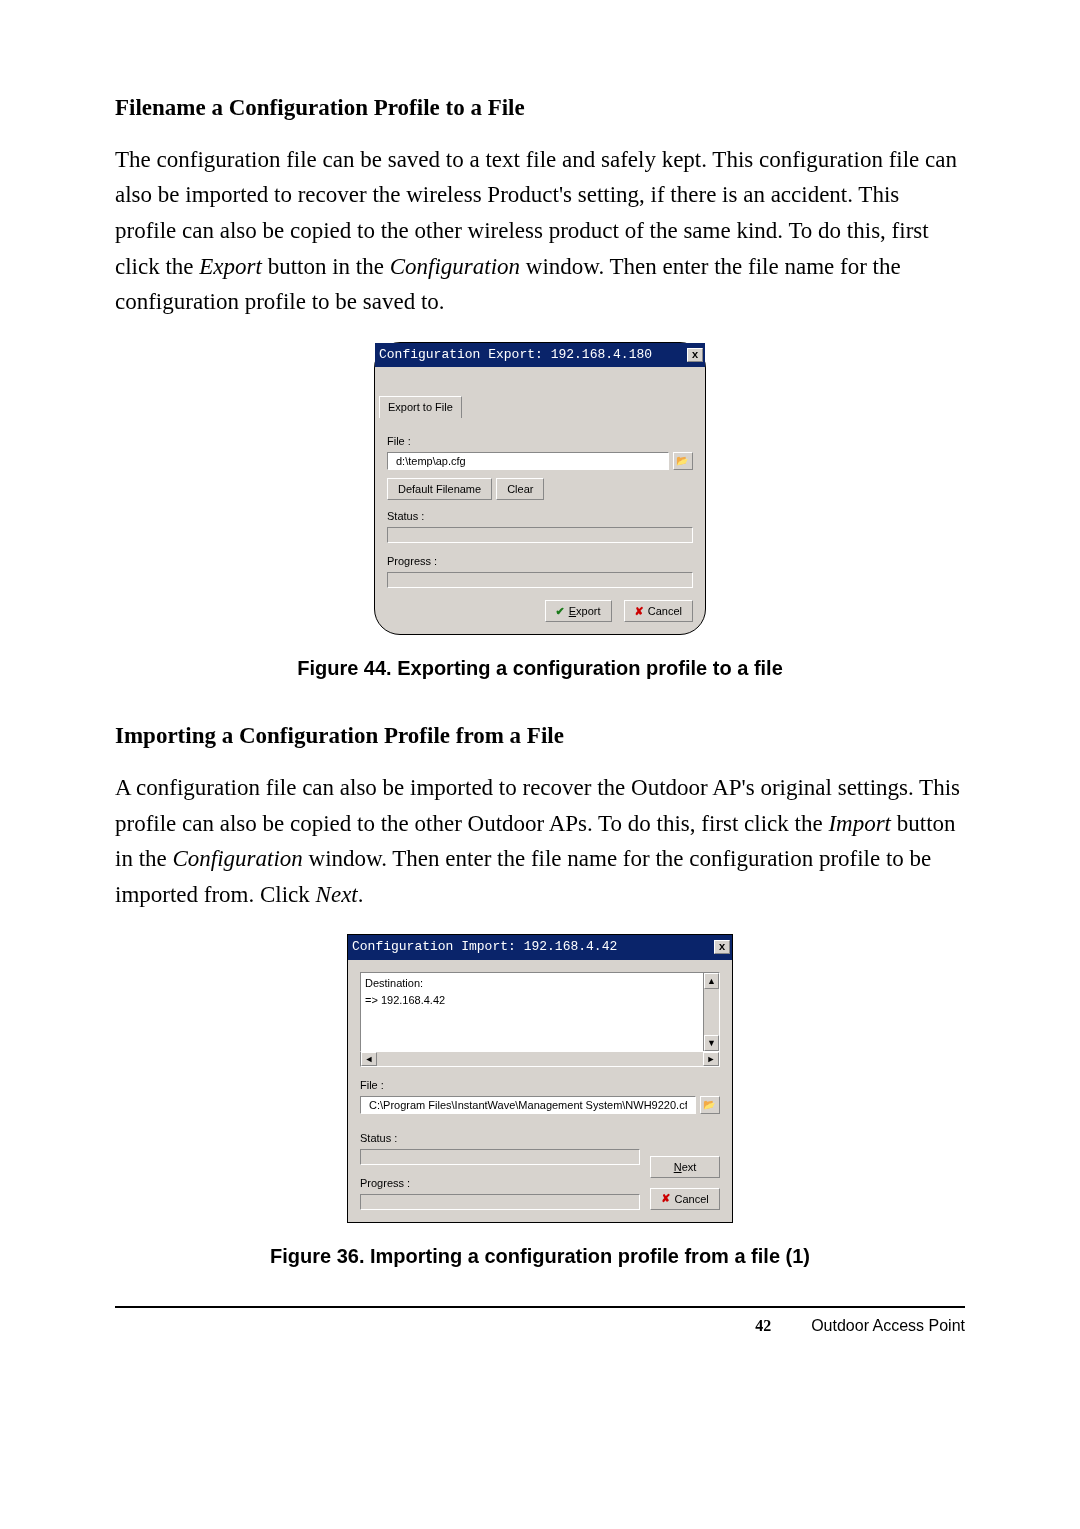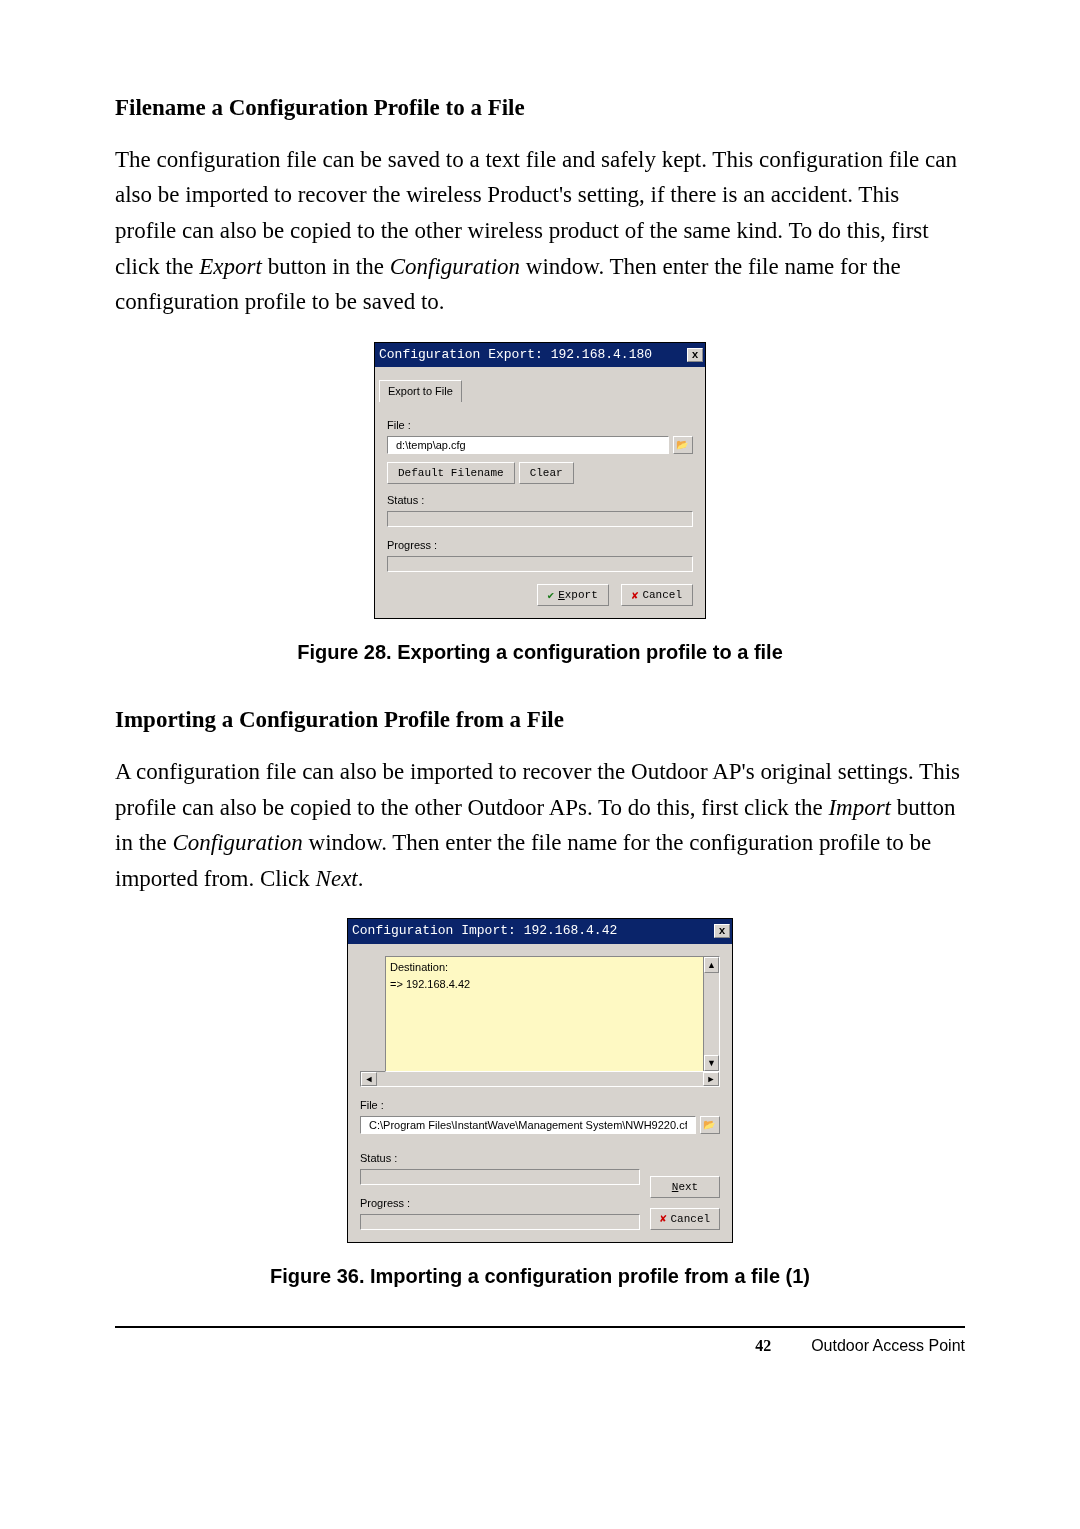--- a/index.html
+++ b/index.html
@@ -31,21 +31,21 @@
     font-weight: bold;
     font-size: 20px;
     margin: 18px 0 34px 0;
   }
   .dlg {
     margin: 0 auto 0 auto;
     border: 1px solid #000;
     background: #d7d3ce;
     font-family: Tahoma, Arial, sans-serif;
   }
-  .dlg1 { width: 330px; }
+  .dlg1 { width: 330px; border-radius: 26px; }
   .dlg2 { width: 384px; }
   .titlebar {
     background: #0a246a;
     color: #fff;
     font-family: "Courier New", monospace;
     font-size: 13px;
     padding: 2px 2px 2px 4px;
     display: flex;
     align-items: center;
     justify-content: space-between;
@@ -53,21 +53,21 @@
   .closebox {
     width: 16px; height: 14px;
     background: #d7d3ce;
     color: #000;
     border: 1px solid #888;
     border-top-color:#fff; border-left-color:#fff;
     font-size: 11px; font-weight: bold;
     line-height: 12px; text-align: center;
     box-sizing: border-box;
   }
-  .tabrow { padding: 4px 4px 0 4px; }
+  .tabrow { padding: 20px 4px 0 4px; }
   .tab {
     display: inline-block;
     background: #d7d3ce;
     border: 1px solid #888;
     border-top-color:#fff; border-left-color:#fff;
     border-bottom: none;
     font-size: 11px;
     padding: 2px 8px;
   }
   .dlgbody {
@@ -98,43 +98,41 @@
   .winbtn {
     display:inline-flex; align-items:center; justify-content:center;
     gap:4px;
     background: #d7d3ce;
     border: 1px solid #888;
     border-top-color:#fff; border-left-color:#fff;
     font-size: 11px;
     padding: 2px 10px;
     height: 22px;
     box-sizing: border-box;
-    font-family: Liberation Mono, monospace;
   }
   .readonlybar {
     background: #d7d3ce;
     border: 1px solid #888;
     border-right-color:#fff; border-bottom-color:#fff;
     height: 16px;
     width: 100%;
     box-sizing: border-box;
   }
   .btnrow { display:flex; justify-content:flex-end; gap:12px; margin-top:12px; }
   .chk { color:#1a7a1a; font-weight:bold; }
   .xmark { color:#c00; font-weight:bold; }
   .listarea {
-    background:#fef9c3;
+    background:#ffffff;
     border:1px solid #888;
     border-right-color:#fff; border-bottom-color:#fff;
-    height: 116px;
+    height: 80px;
     padding: 2px 4px;
     font-size: 11px;
     position: relative;
     box-sizing: border-box;
-    margin-left: 25px;
   }
   .vscroll {
     position:absolute; right:0; top:0; width:16px; height:100%;
     background:#d7d3ce; border-left:1px solid #888;
     display:flex; flex-direction:column; justify-content:space-between;
     box-sizing:border-box;
   }
   .sbtn {
     height:16px; border:1px solid #888;
     border-top-color:#fff; border-left-color:#fff;
@@ -212,21 +210,21 @@
         <span><span class="u">E</span><span>xport</span></span>
       </button>
       <button class="winbtn">
         <span class="xmark">✘</span>
         <span>Cancel</span>
       </button>
     </div>
   </div>
 </div>
 
-<div class="figcap">Figure 28.  Exporting a configuration profile to a file</div>
+<div class="figcap">Figure 44.  Exporting a configuration profile to a file</div>
 
 <div class="heading">Importing a Configuration Profile from a File</div>
 <div class="para">
   <span>A configuration file can also be imported to recover the Outdoor AP's original settings. This profile can also be copied to the other Outdoor APs. To do this, first click the </span><span class="ital">Import</span><span> button in the </span><span class="ital">Configuration</span><span> window. Then enter the file name for the configuration profile to be imported from. Click </span><span class="ital">Next</span><span>.</span>
 </div>
 
 <div class="dlg dlg2">
   <div class="titlebar">
     <span>Configuration Import: 192.168.4.42</span>
     <span class="closebox">x</span>

